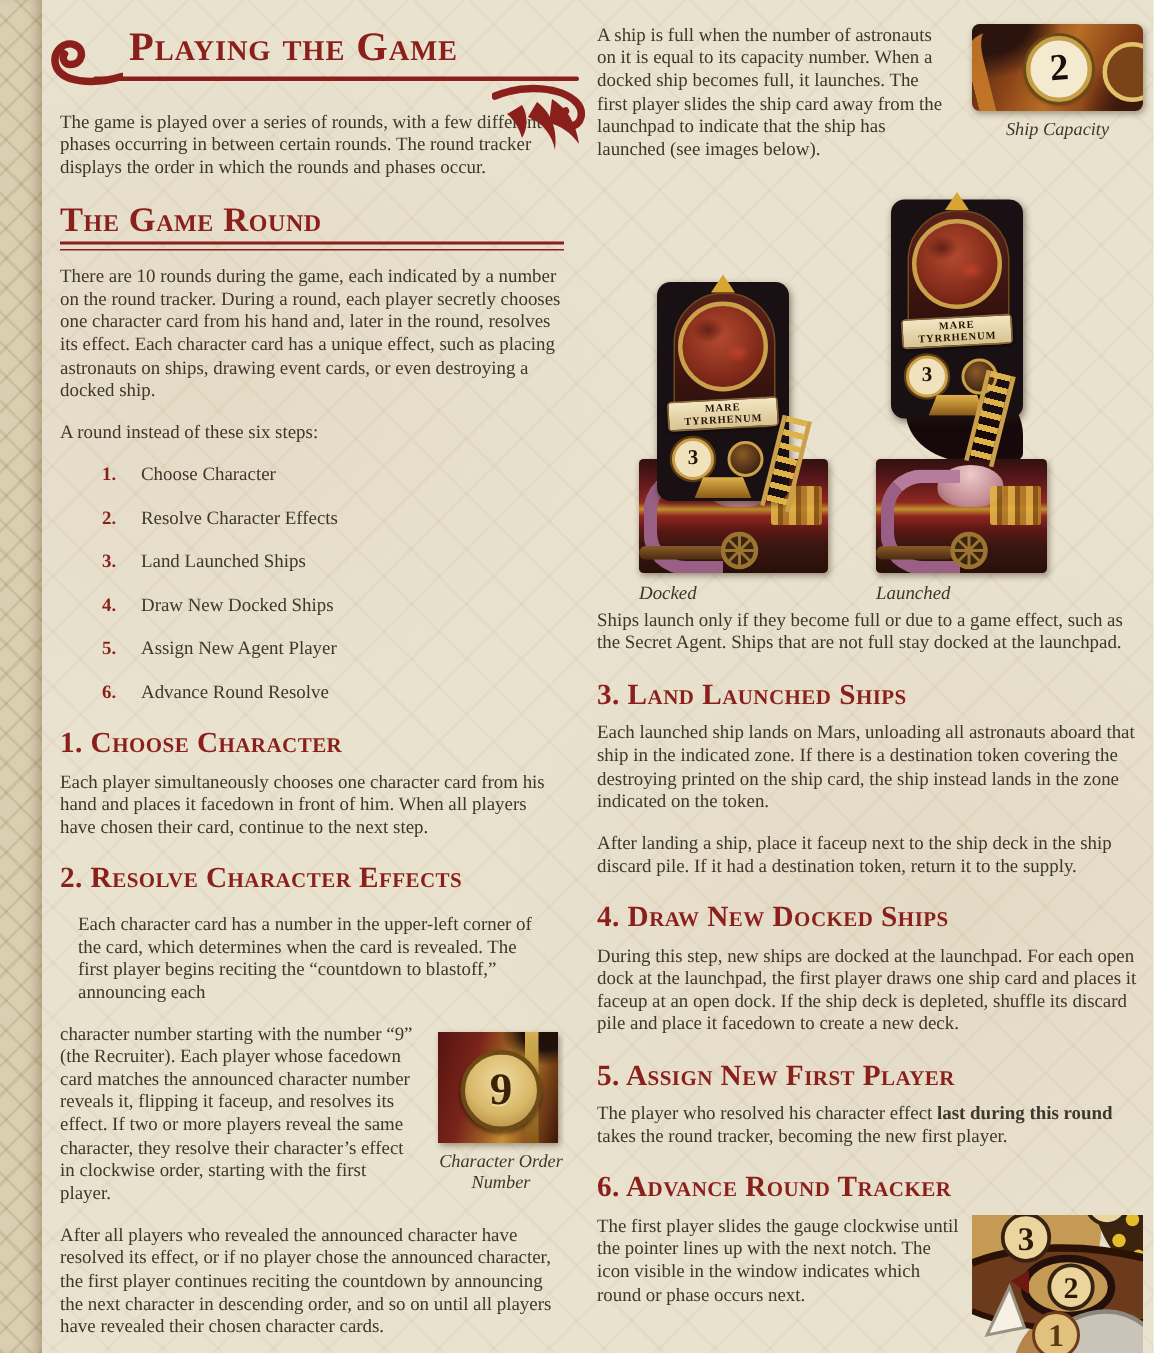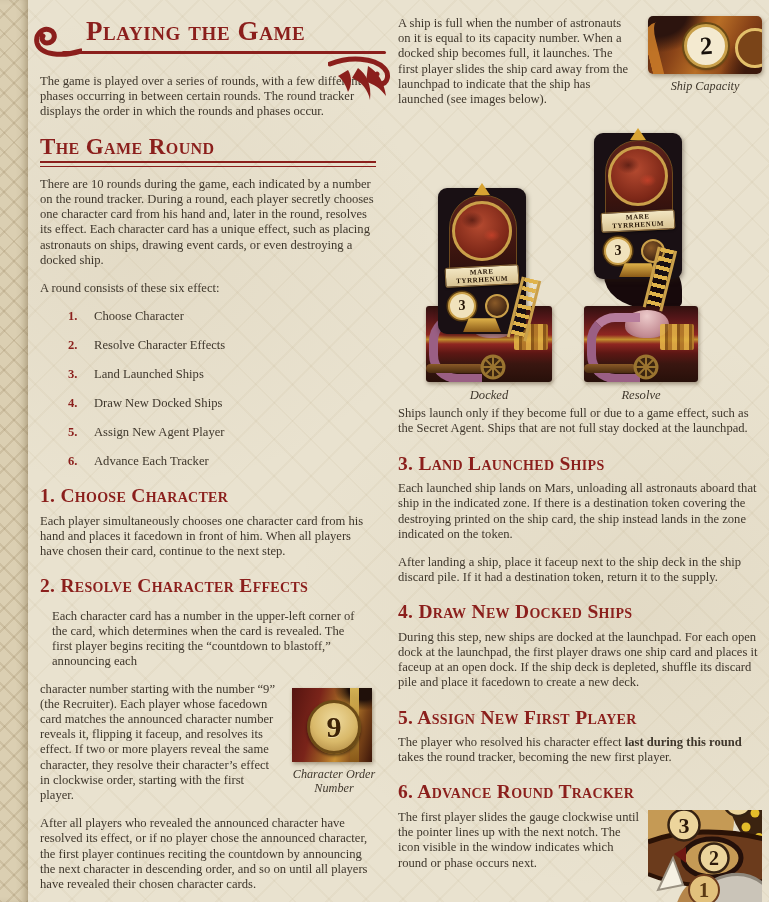--- a/index.html
+++ b/index.html
@@ -99,21 +99,21 @@
   .pad-pipe{position:absolute;left:3px;top:7px;width:44px;height:52px;border:9px solid #9a5f84;border-right:none;
     border-top-color:#b67c9c;border-radius:28px 0 0 28px;}
   .pad-gold{position:absolute;right:4px;top:18px;width:34px;height:26px;
     background:repeating-linear-gradient(90deg,#e3b345 0 5px,#8a5a18 5px 8px,#b7802a 8px 12px);opacity:0.9;border-radius:2px;}
   .pad-pipe2{position:absolute;left:0;bottom:9px;width:46%;height:9px;border-radius:5px;background:linear-gradient(180deg,#8a5a28,#4a2c10);}
   .pad-wheel{position:absolute;left:42%;bottom:2px;}
   .ladder{position:absolute;width:14px;height:62px;z-index:3;transform:rotate(14deg);
     border-left:3px solid #caa04a;border-right:3px solid #caa04a;
     background:repeating-linear-gradient(180deg,#e0b34a 0 4px, rgba(0,0,0,0) 4px 9px);}
   .swoosh{position:absolute;background:#17090b;border-radius:8% 70% 10% 55%;z-index:1;}
-  .ship-caption{position:absolute;font-style:italic;font-size:12.6px;text-align:center;}
+  .ship-caption{position:absolute;font-style:italic;font-size:12.6px;text-align:left;}
   
   .clear{clear:both;}
 </style>
 </head>
 <body>
 
 <div class="page">
   <div class="page-edge"></div>
   <div class="columns">
 
@@ -130,29 +130,29 @@
           <path d="M40 12 C50 18 56 28 58 42 C52 34 46 30 38 28 Z" fill="#8b1f1c"></path>
           <path d="M20 16 C24 22 24 32 20 38 C18 31 14 25 10 22 Z" fill="#8b1f1c"></path>
         </svg>
       </div>
 
       <p>The game is played over a series of rounds, with a few different phases occurring in between certain rounds. The round tracker displays the order in which the rounds and phases occur.</p>
 
       <h2>The Game Round</h2>
       <div class="double-rule"></div>
       <p>There are 10 rounds during the game, each indicated by a number on the round tracker. During a round, each player secretly chooses one character card from his hand and, later in the round, resolves its effect. Each character card has a unique effect, such as placing astronauts on ships, drawing event cards, or even destroying a docked ship.</p>
-      <p>A round consists of these six effect:</p>
+      <p>A round instead of these six steps:</p>
 
       <ol class="steps">
         <li><span class="num">1.</span><span>Choose Character</span></li>
         <li><span class="num">2.</span><span>Resolve Character Effects</span></li>
         <li><span class="num">3.</span><span>Land Launched Ships</span></li>
         <li><span class="num">4.</span><span>Draw New Docked Ships</span></li>
         <li><span class="num">5.</span><span>Assign New Agent Player</span></li>
-        <li><span class="num">6.</span><span>Advance Each Tracker</span></li>
+        <li><span class="num">6.</span><span>Advance Round Resolve</span></li>
       </ol>
 
       <h3>1. Choose Character</h3>
       <p>Each player simultaneously chooses one character card from his hand and places it facedown in front of him. When all players have chosen their card, continue to the next step.</p>
 
       <h3>2. Resolve Character Effects</h3>
       <p class="tight">Each character card has a number in the upper-left corner of the card, which determines when the card is revealed. The first player begins reciting the “countdown to blastoff,” announcing each</p>
       <div class="wrap">
         <figure class="fig-nine">
           <div class="nine-img">
@@ -238,21 +238,21 @@
           <div class="pad" style="left:186px;top:178px;width:114px;">
             <div class="pad-dome"></div>
             <div class="pad-pipe"></div>
             <div class="pad-gold"></div>
             <div class="pad-pipe2"></div>
             <svg class="pad-wheel" width="28" height="26" viewBox="0 0 28 26">
               <circle cx="14" cy="13" r="11" fill="#3a2410" stroke="#9a7430" stroke-width="3"></circle>
               <path d="M14 3 L14 23 M4 13 L24 13 M7 6 L21 20 M21 6 L7 20" stroke="#9a7430" stroke-width="2"></path>
             </svg>
           </div>
-          <div class="ship-caption" style="left:186px;top:260px;width:114px;">Resolve</div>
+          <div class="ship-caption" style="left:186px;top:260px;width:114px;">Launched</div>
         </div>
       </div>
 
       <p>Ships launch only if they become full or due to a game effect, such as the Secret Agent. Ships that are not full stay docked at the launchpad.</p>
 
       <h3>3. Land Launched Ships</h3>
       <p>Each launched ship lands on Mars, unloading all astronauts aboard that ship in the indicated zone. If there is a destination token covering the destroying printed on the ship card, the ship instead lands in the zone indicated on the token.</p>
       <p>After landing a ship, place it faceup next to the ship deck in the ship discard pile. If it had a destination token, return it to the supply.</p>
 
       <h3>4. Draw New Docked Ships</h3>

